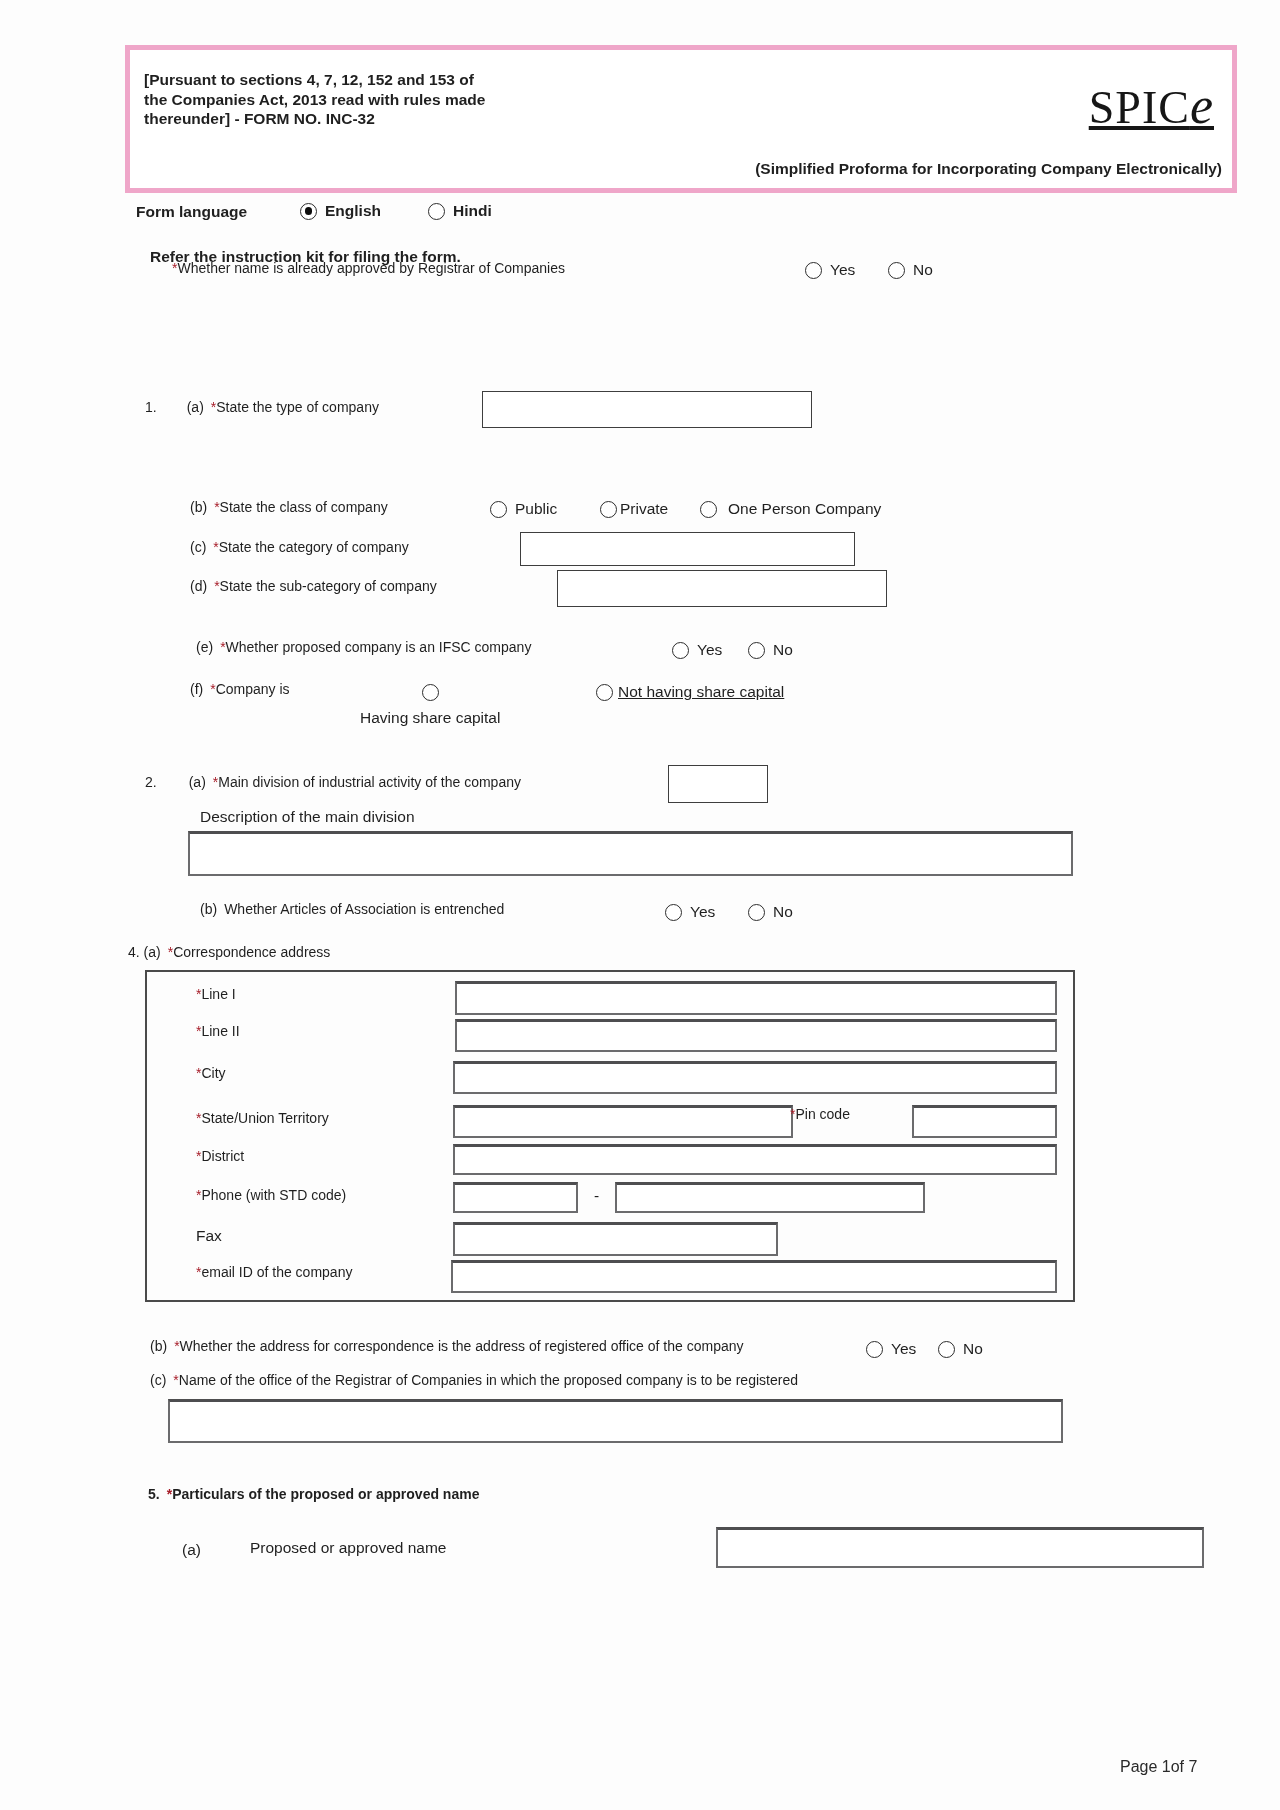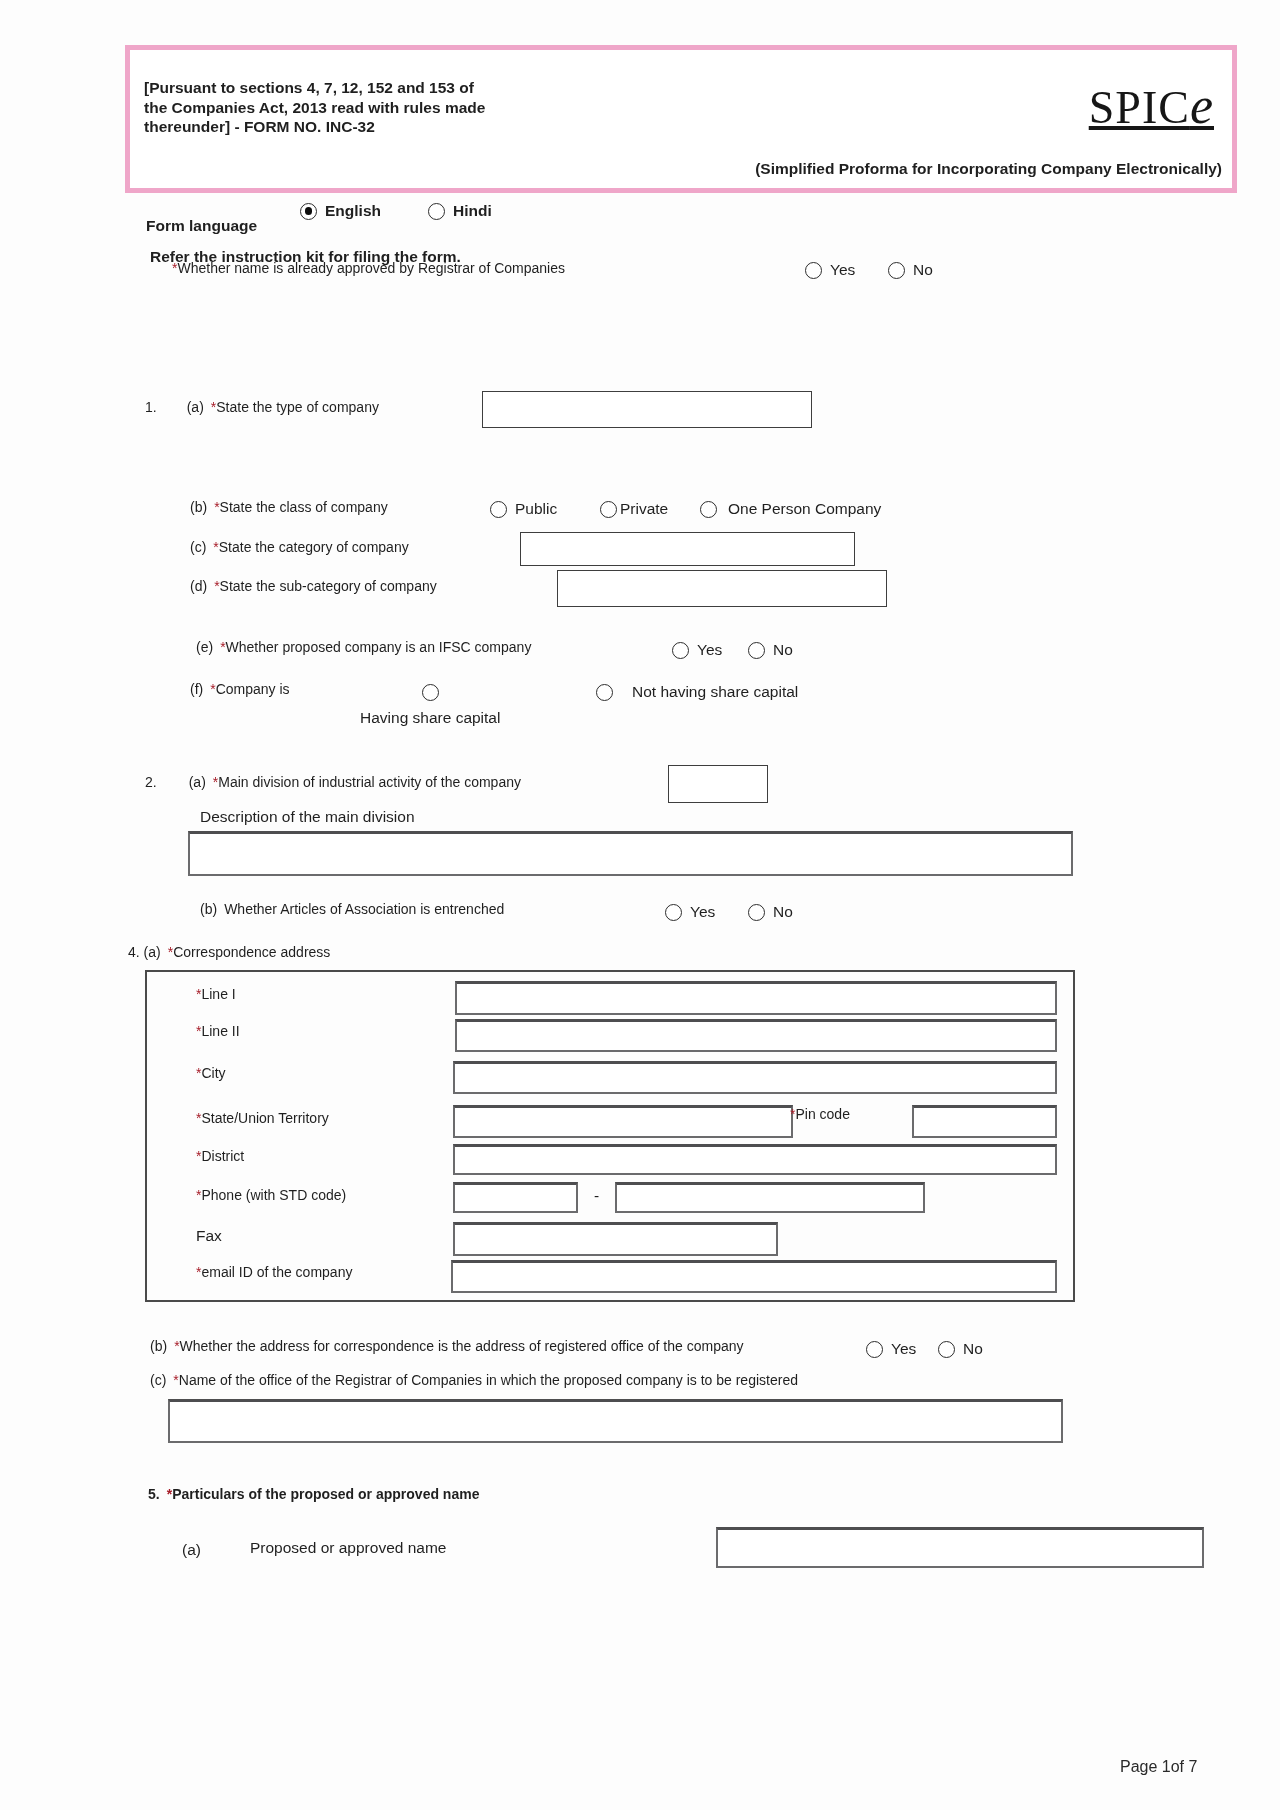--- a/index.html
+++ b/index.html
@@ -7,21 +7,21 @@
   body { font-family:"Liberation Sans", sans-serif; color:#1f1f1f; }
   .page { position:relative; width:1280px; height:1810px; background:#fdfdfd; overflow:hidden; }
   .txt { position:absolute; font-size:15.5px; white-space:nowrap; }
   .b { font-weight:bold; }
   .star { color:var(--star_red,#a61c28); }
 
   
   .hdr-box { position:absolute; left:125px; top:45px; width:1112px; height:148px;
              background:#fff; border:5px solid var(--pink_border,#efa6c9); }
   .pursuant { position:absolute; left:14px; top:20px; width:410px;
-              font-size:15.5px; font-weight:bold; line-height:19.5px;margin-top:8px; }
+              font-size:15.5px; font-weight:bold; line-height:19.5px; }
   .logo { position:absolute; right:18px; top:26px; font-family:"Liberation Serif", serif;
           font-size:46px; letter-spacing:1px; color:#161616;text-decoration:underline; }
   .logo .e { font-style:italic; font-size:52px; }
   .subtitle { position:absolute; right:10px; bottom:10px; font-size:15.5px; font-weight:bold; white-space:nowrap; }
 
   
   .row { position:absolute; display:flex; align-items:center; font-size:14px; white-space:nowrap; }
   .row .tag { margin-right:7px; }
 
   
@@ -47,21 +47,21 @@
   <div class="hdr-box">
     <div class="pursuant">
       <div>[Pursuant to sections 4, 7, 12, 152 and 153 of</div>
       <div>the Companies Act, 2013 read with rules made</div>
       <div>thereunder] - FORM NO. INC-32</div>
     </div>
     <div class="logo"><span>SPIC</span><span class="e">e</span></div>
     <div class="subtitle">(Simplified Proforma for Incorporating Company Electronically)</div>
   </div>
 
-  <div class="txt b" style="left:146px; top:203px;margin-top:14px;">Form language</div>
+  <div class="txt b" style="left:136px; top:203px;">Form language</div>
   <div class="radio-row b" style="left:300px; top:202px;">
     <span class="radio sel"></span>
     <span>English</span>
   </div>
   <div class="radio-row b" style="left:428px; top:202px;">
     <span class="radio"></span>
     <span>Hindi</span>
   </div>
 
   <div class="txt b" style="left:150px; top:248px;">Refer the instruction kit for filing the form.</div>
@@ -128,21 +128,21 @@
   </div>
 
   <div class="row" style="left:190px; top:681px;">
     <span class="tag">(f)</span>
     <span><span class="star">*</span><span>Company is</span></span>
   </div>
   <div class="radio-row" style="left:360px; top:684px;flex-direction:column;">
     <span class="radio"></span>
     <span>Having share capital</span>
   </div>
-  <div class="radio-row" style="left:596px; top:683px; gap:19px;">
+  <div class="radio-row" style="left:596px; top:683px; gap:5px;text-decoration:underline;">
     <span class="radio"></span>
     <span>Not having share capital</span>
   </div>
 
   <div class="row" style="left:145px; top:774px;">
     <span class="tag" style="margin-right:32px;">2.</span>
     <span class="tag">(a)</span>
     <span><span class="star">*</span><span>Main division of industrial activity of the company</span></span>
   </div>
   <div class="box-plain" style="left:668px; top:765px; width:100px; height:38px;"></div>

